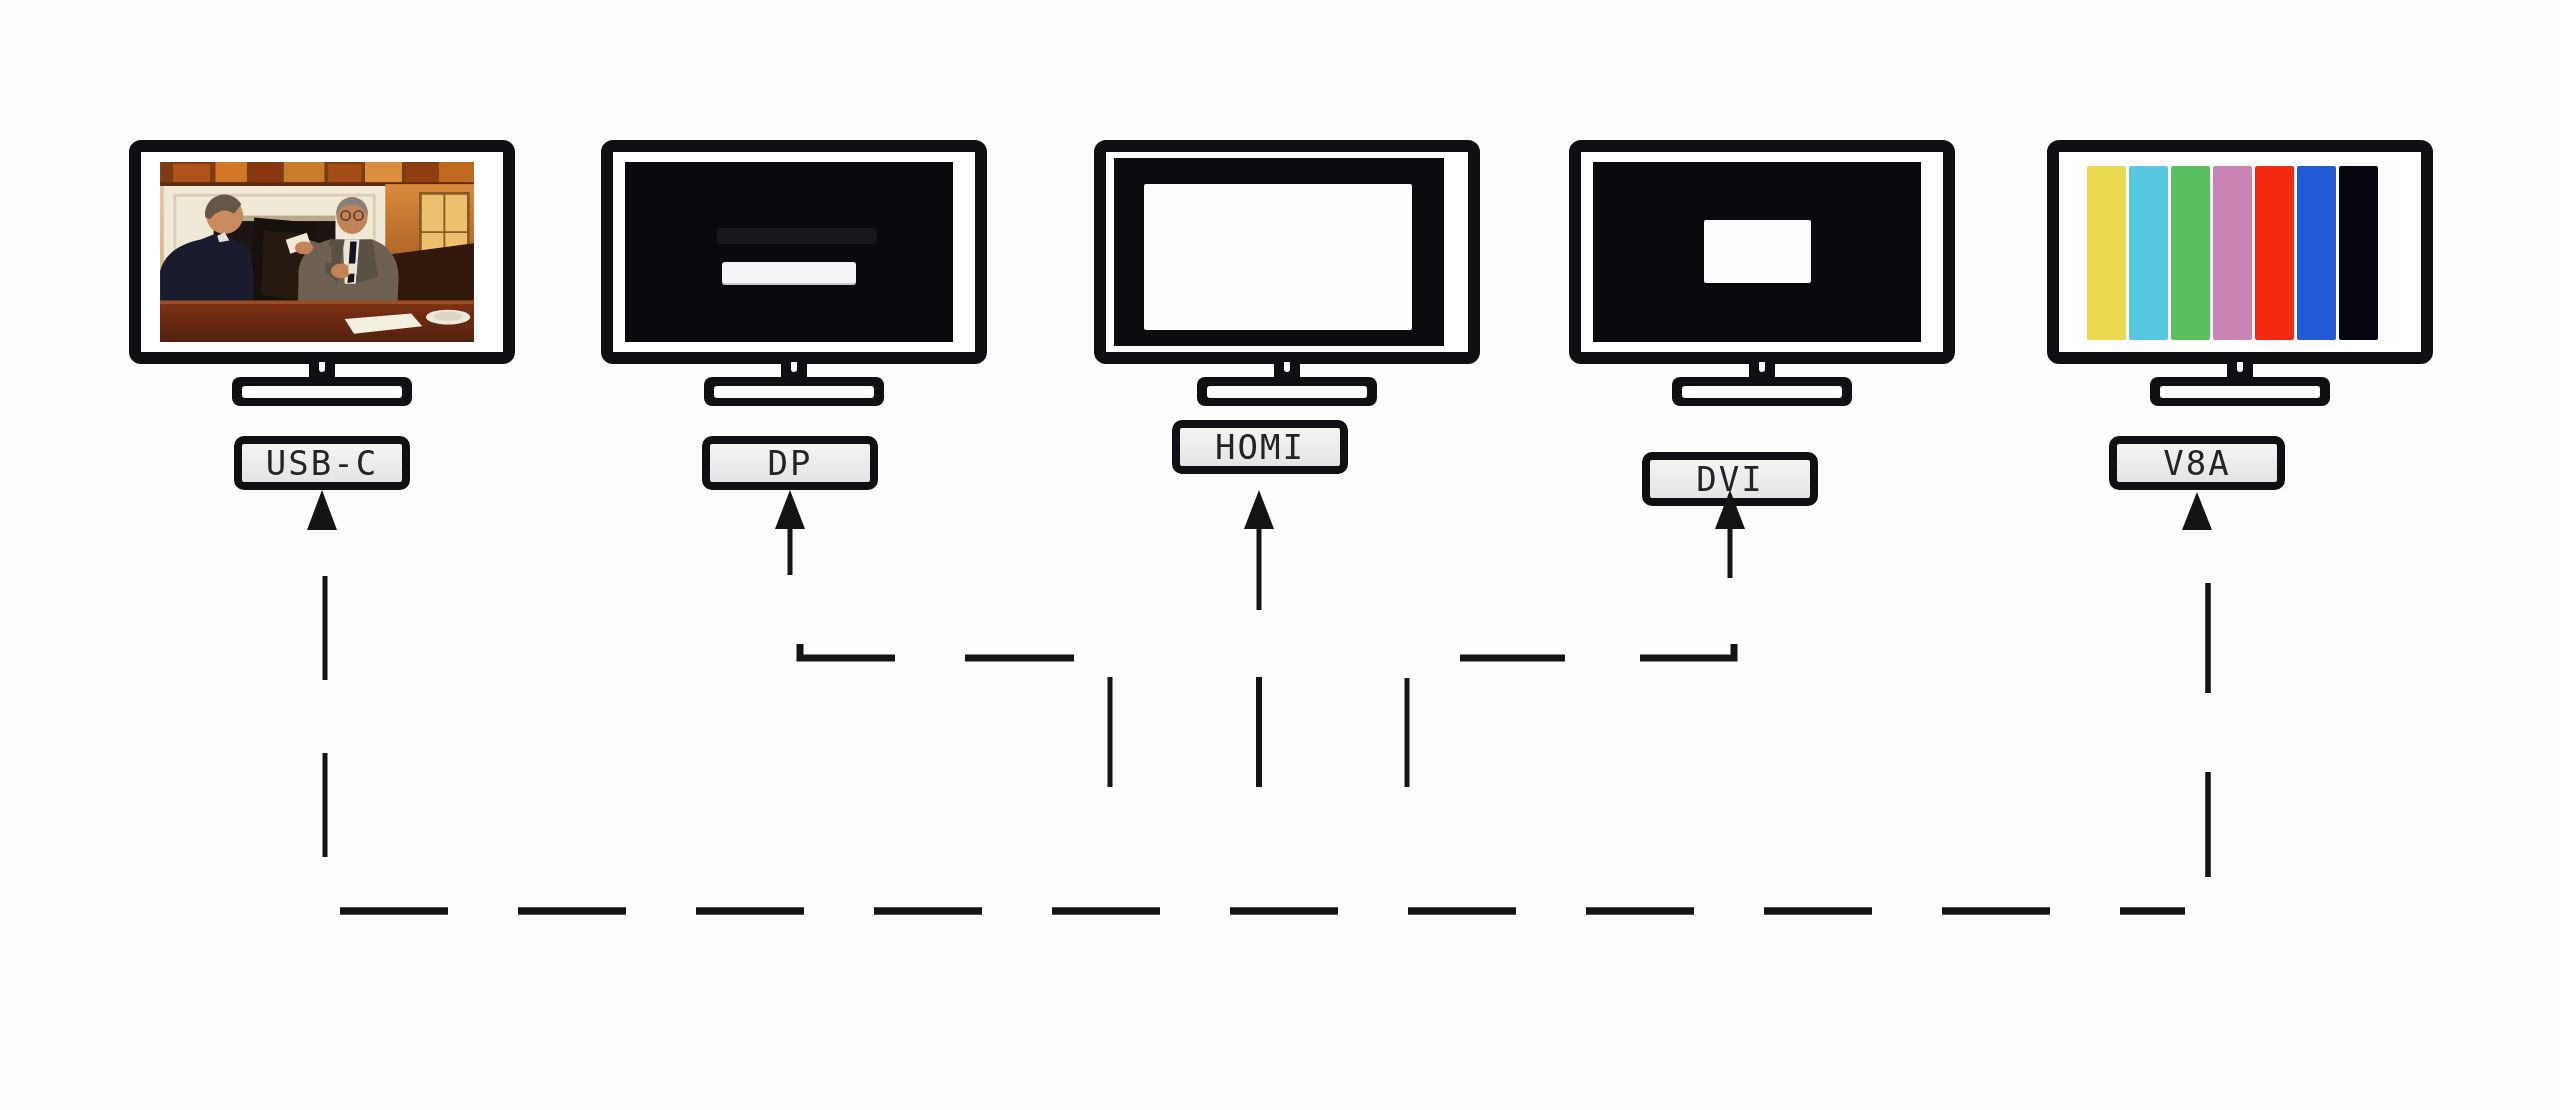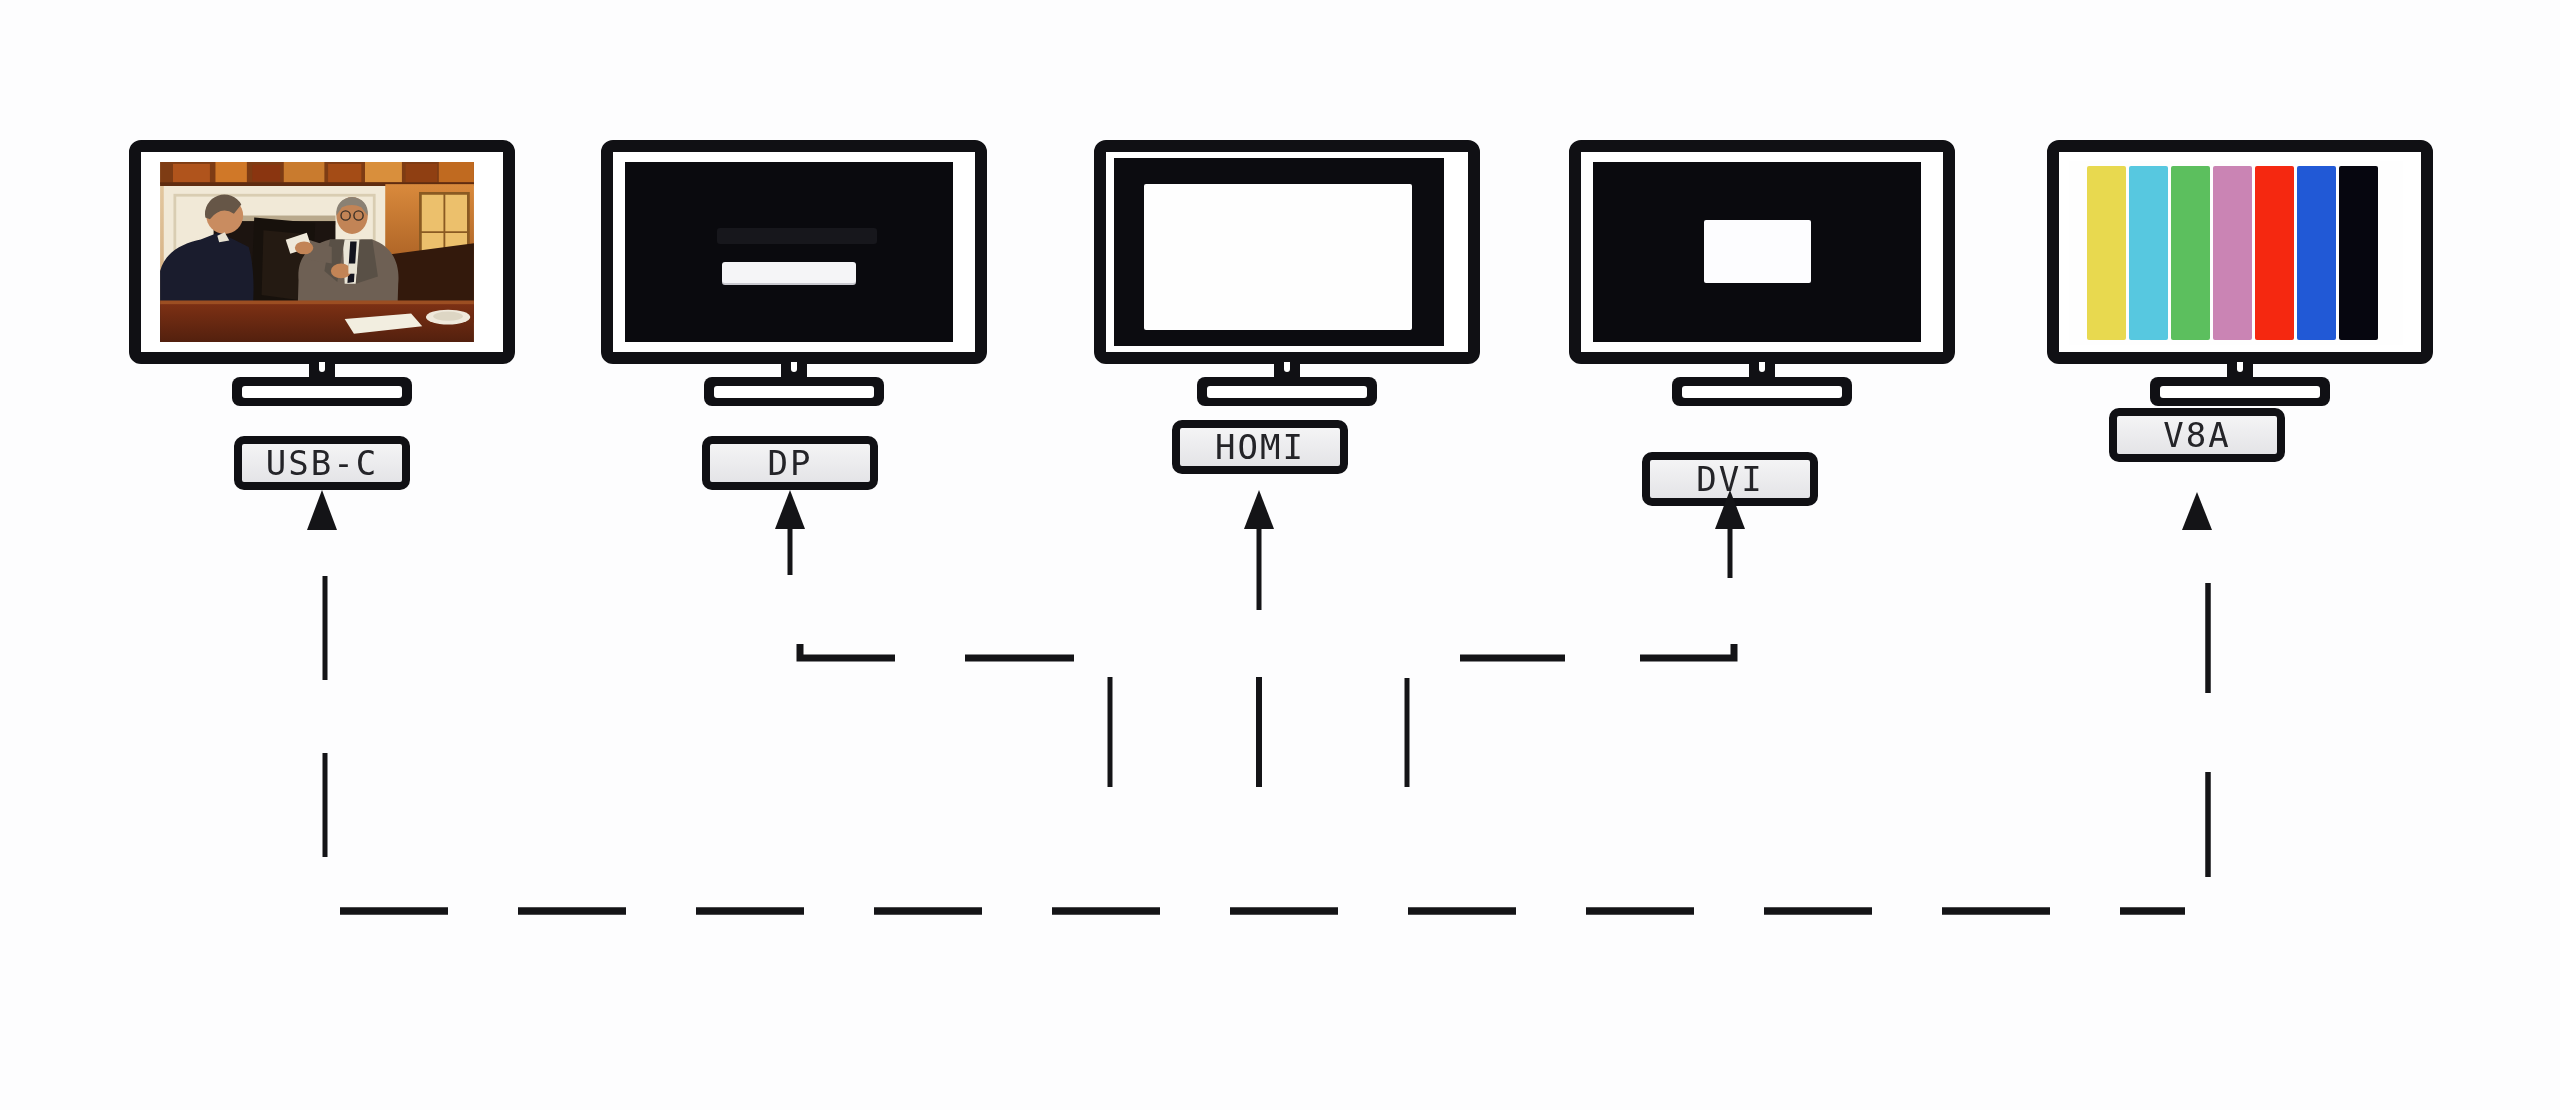--- a/index.html
+++ b/index.html
@@ -189,21 +189,21 @@
           <div class="vga-bar" style="background: rgb(92, 191, 94);"></div>
           <div class="vga-bar" style="background: rgb(202, 132, 180);"></div>
           <div class="vga-bar" style="background: rgb(245, 40, 16);"></div>
           <div class="vga-bar" style="background: rgb(33, 89, 214);"></div>
           <div class="vga-bar" style="background: rgb(6, 6, 15);"></div>
         </div>
       </div>
     </div>
     <div class="neck" style="left:2227px;top:362px;"></div>
     <div class="base" style="left:2150px;top:377px;"></div>
-    <div class="port-label" style="left:2109px;top:408px;">
+    <div class="port-label" style="left:2109px;top:436px;">
       <span>V8A</span>
     </div>
   </div>
 
   <svg class="overlay" width="2560" height="1110" viewBox="0 0 2560 1110">
     <g stroke="#141417" fill="none">
 
       <path d="M307,530 L322,490 L337,530 Z" fill="#141417" stroke="none"></path>
       <path d="M775,529 L790,490 L805,529 Z" fill="#141417" stroke="none"></path>
       <path d="M1244,529 L1259,490 L1274,529 Z" fill="#141417" stroke="none"></path>

